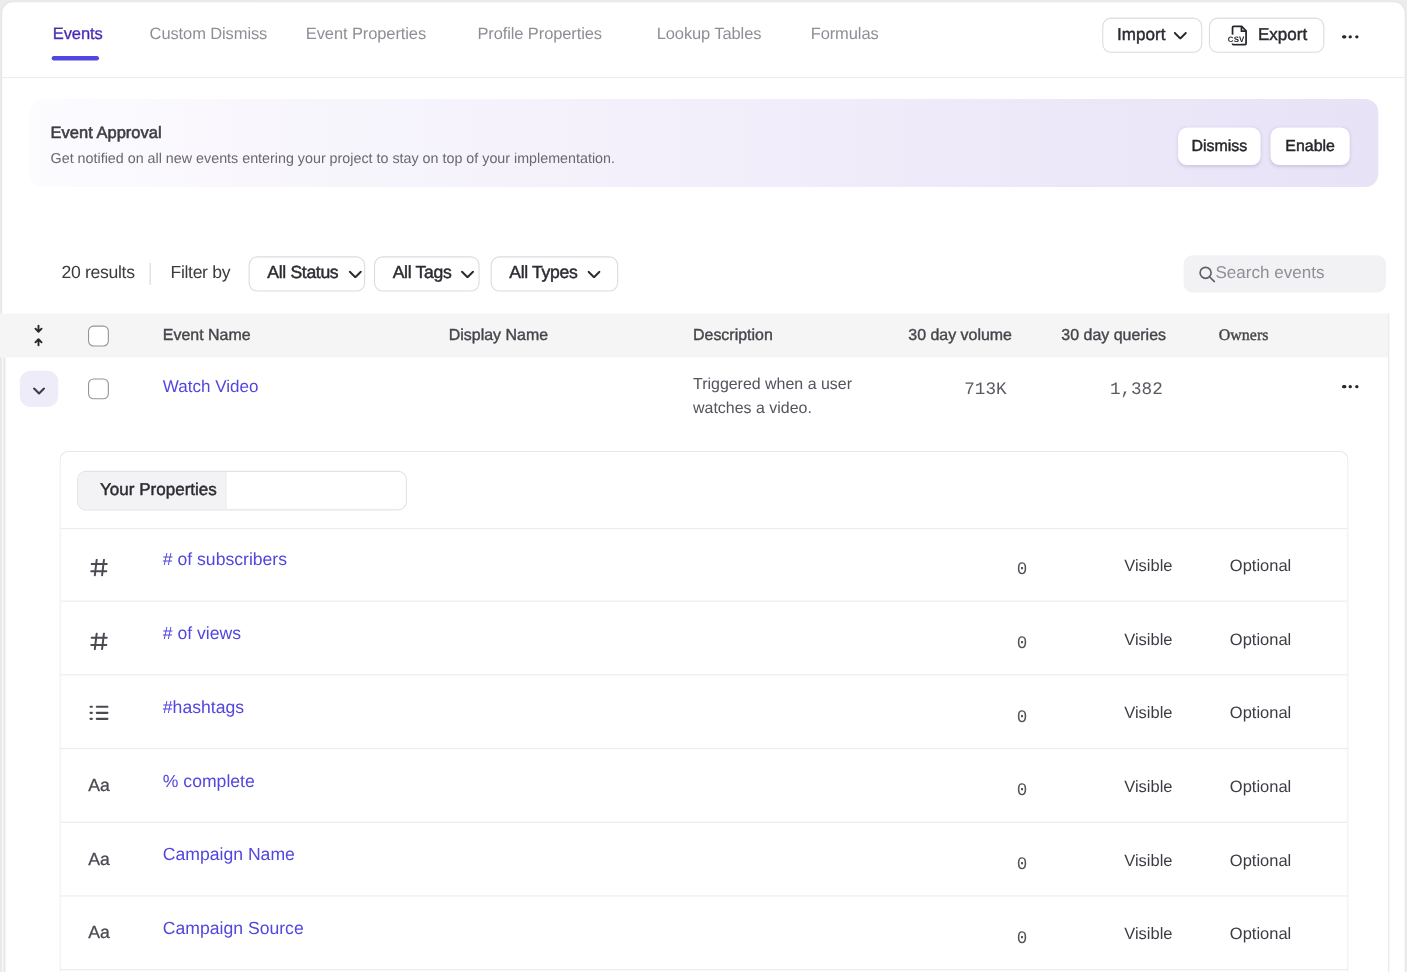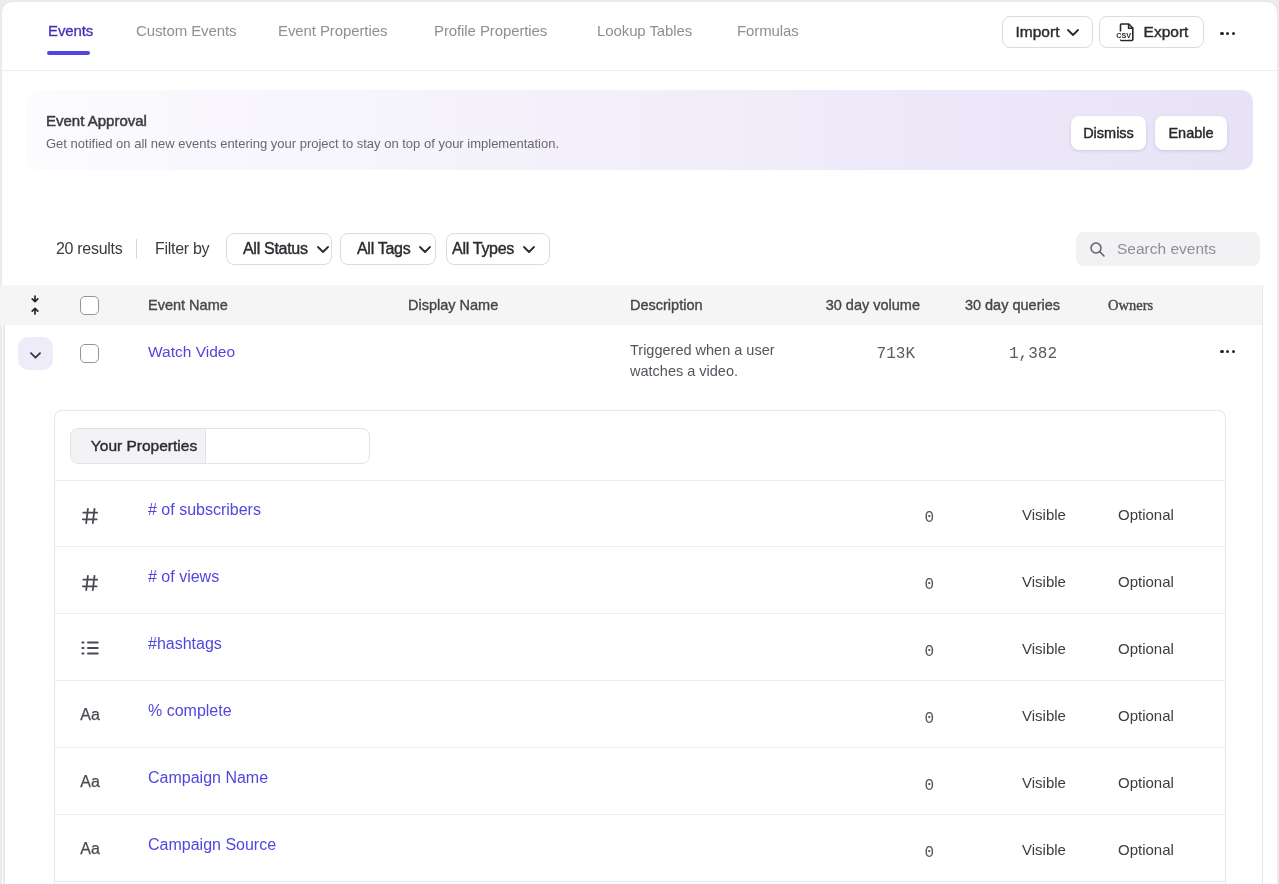--- a/index.html
+++ b/index.html
@@ -17,21 +17,21 @@
 
 .banner { position:absolute; left:27px; top:90px; width:1226px; height:80px; border-radius:12px; background:linear-gradient(to right, #fcfbfe, #e8e2f7); }
 .banner .title { position:absolute; left:19px; top:22px; font-size:15px; color:#3c3c42; -webkit-text-stroke:0.5px #3c3c42; }
 .banner .desc { position:absolute; left:19px; top:46px; font-size:13px; color:#68686f; }
 .wbtn { position:absolute; top:26px; height:34px; background:#fff; border-radius:8px; box-shadow:0 1px 3px rgba(50,40,90,.15); display:flex; align-items:center; justify-content:center; font-size:14.5px; color:#26262b; -webkit-text-stroke:0.4px #26262b; }
 
 .ftext { position:absolute; top:240px; font-size:16px; letter-spacing:-0.3px; color:#3a3a40; }
 .fdivider { position:absolute; left:136px; top:239px; width:1px; height:20px; background:#d8d8dc; }
 .drop { position:absolute; top:233px; height:32px; background:#fff; border:1px solid #dcdce0; border-radius:8px; display:flex; align-items:center; padding:0 14px 0 16px; font-size:16px; letter-spacing:-0.3px; color:#2b2b31; -webkit-text-stroke:0.4px #2b2b31; gap:9px; white-space:nowrap; }
 .search { position:absolute; left:1076px; top:232px; width:184px; height:34px; background:#f2f2f4; border-radius:8px; display:flex; align-items:center; }
-.search .ph { font-size:15.5px; color:#8f8f98; margin-left:12px; }
+.search .ph { font-size:15.5px; color:#8f8f98; }
 
 .thead { position:absolute; left:0; top:285px; width:1262px; height:40px; background:#f5f5f6; }
 .th { position:absolute; top:297px; font-size:14.5px; color:#45454b; -webkit-text-stroke:0.35px #45454b; }
 .checkbox { position:absolute; background:#fff; border:1.5px solid #94949c; border-radius:5px; }
 .mono { font-family:"Liberation Mono", monospace; font-size:16px; color:#5a5a62; }
 .caretbtn { position:absolute; left:18px; top:337px; width:35px; height:33px; border-radius:10px; background:#efecfa; display:flex; align-items:center; justify-content:center; }
 .link { color:#5246df; text-decoration:none; }
 .dots { display:flex; gap:2.2px; align-items:center; }
 .dots i { width:3.6px; height:3.6px; border-radius:50%; background:#26262b; }
 .vaccent { position:absolute; left:3px; top:325px; width:2px; height:559px; background:#e8e8eb; }
@@ -49,21 +49,21 @@
 .picon { position:absolute; left:17px; top:16px; width:36px; height:36px; display:flex; align-items:center; justify-content:center; }
 .aa { font-size:16px; color:#4a4a52; -webkit-text-stroke:0.25px #4a4a52; }
 </style>
 </head>
 <body>
 <div class="panel"></div>
 <div class="navline"></div>
 
 <div class="tab active" style="left:48px;">Events</div>
 <div class="underline"></div>
-<div class="tab" style="left:136px;">Custom Events</div>
+<div class="tab" style="left:136px;">Custom Dismiss</div>
 <div class="tab" style="left:278px;">Event Properties</div>
 <div class="tab" style="left:434px;">Profile Properties</div>
 <div class="tab" style="left:597px;">Lookup Tables</div>
 <div class="tab" style="left:737px;">Formulas</div>
 
 <div class="btn" style="left:1002px; top:16px; width:91px; height:32px; gap:8px;">Import
   <svg width="12" height="7" viewBox="0 0 12 7">
       <path d="M1 1l5 5 5-5" fill="none" stroke="#2b2b31" stroke-width="1.8" stroke-linecap="round" stroke-linejoin="round"></path>
     </svg>
 </div>
@@ -95,21 +95,21 @@
 <div class="drop" style="left:226px; width:106px;">All Status
   <svg width="12" height="7" viewBox="0 0 12 7">
       <path d="M1 1l5 5 5-5" fill="none" stroke="#2b2b31" stroke-width="1.8" stroke-linecap="round" stroke-linejoin="round"></path>
     </svg>
 </div>
 <div class="drop" style="left:340px; width:96px;">All Tags
   <svg width="12" height="7" viewBox="0 0 12 7">
       <path d="M1 1l5 5 5-5" fill="none" stroke="#2b2b31" stroke-width="1.8" stroke-linecap="round" stroke-linejoin="round"></path>
     </svg>
 </div>
-<div class="drop" style="left:446px; width:104px;justify-content:flex-end;">All Types
+<div class="drop" style="left:446px; width:116px;">All Types
   <svg width="12" height="7" viewBox="0 0 12 7">
       <path d="M1 1l5 5 5-5" fill="none" stroke="#2b2b31" stroke-width="1.8" stroke-linecap="round" stroke-linejoin="round"></path>
     </svg>
 </div>
 <div class="search">
   <svg style="margin-left:13px;" width="16" height="16" viewBox="0 0 16 16">
       <circle cx="7" cy="7" r="5" fill="none" stroke="#5f5f66" stroke-width="1.5"></circle>
       <path d="M10.8 10.8L15 15" stroke="#5f5f66" stroke-width="1.5" stroke-linecap="round"></path>
     </svg>
   <span class="ph">Search events</span>

